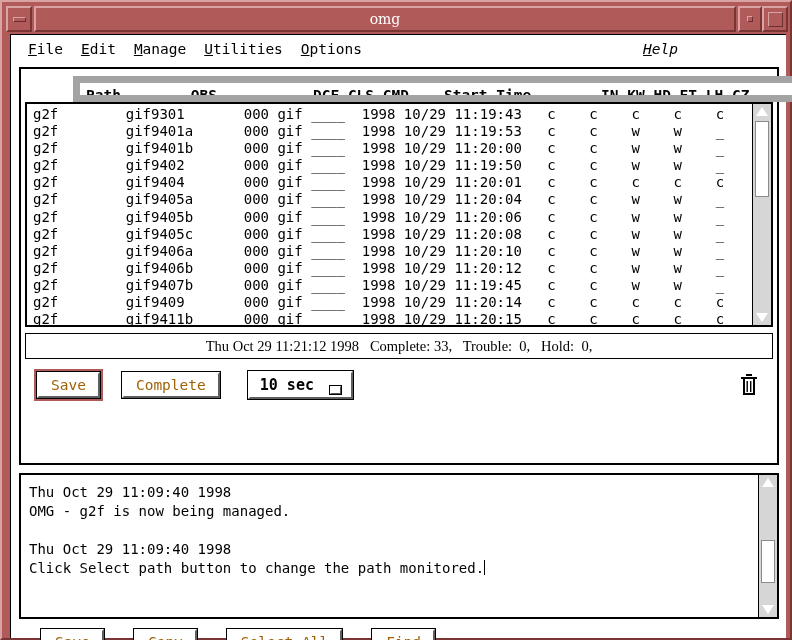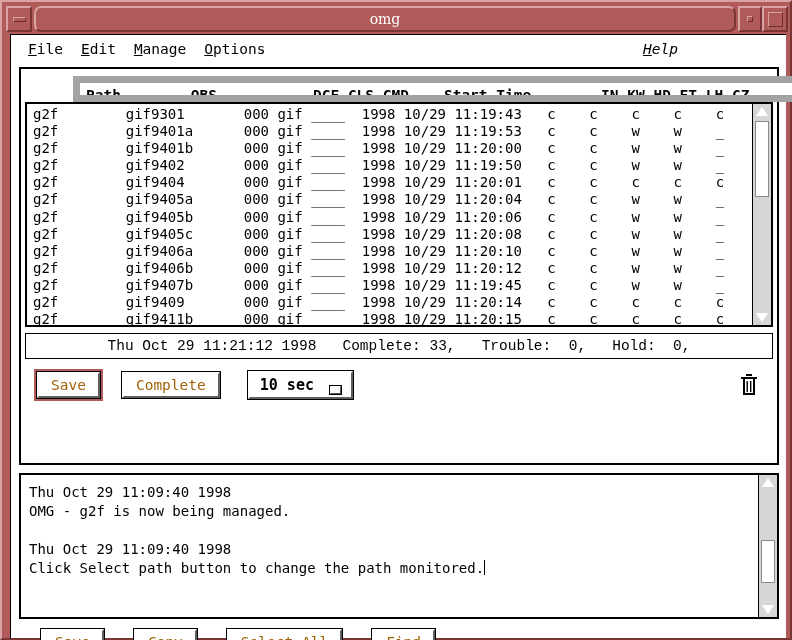--- a/index.html
+++ b/index.html
@@ -78,21 +78,20 @@
     background: #b05a5a;
     border-top: 2px solid #d9a3a3;
     border-left: 2px solid #d9a3a3;
     border-right: 2px solid #7a3434;
     border-bottom: 2px solid #7a3434;
     box-sizing: border-box;
     display: flex;
     align-items: center;
     justify-content: center;
     margin: 0 2px;
-    border-radius: 7px;
   }
   #window-title {
     color: #ffffff;
     font-size: 14px;
     font-family: "DejaVu Serif", serif;
     letter-spacing: 0px;
   }
 
   
   #client {
@@ -203,21 +202,21 @@
 
   
   #status-line {
     position: absolute;
     left: 4px; top: 264px;
     width: 748px; height: 26px;
     border: 1px solid #000;
     box-sizing: border-box;
     background: #ffffff;
     font-size: 14.5px;
-    font-family: Liberation Mono, monospace;
+    font-family: Liberation Serif, serif;
     line-height: 24px;
     text-align: center;
     white-space: pre;
     overflow: hidden;
   }
 
   
   #control-row {
     position: absolute;
     left: 4px; top: 296px;
@@ -337,20 +336,21 @@
       <div class="max-glyph"></div>
     </div>
   </div>
 
   <div id="client">
 
     <div id="menubar">
       <div class="menu-item"><u>F</u>ile</div>
       <div class="menu-item"><u>E</u>dit</div>
       <div class="menu-item"><u>M</u>anage</div>
+      <div class="menu-item"><u>U</u>tilities</div>
       <div class="menu-item"><u>O</u>ptions</div>
       <div class="menu-item" id="menu-help"><u>H</u>elp</div>
     </div>
 
     <div id="table-panel">
 
       <div id="table-header">Path        OBS           DCF CLS CMD    Start Time        IN KW HD FT LH CZ</div>
 
       <div id="table-body-wrap">
         <div id="table-rows"><div class="trow">g2f        gif9301       000 gif ____  1998 10/29 11:19:43   c    c    c    c    c    c</div><div class="trow">g2f        gif9401a      000 gif ____  1998 10/29 11:19:53   c    c    w    w    _    _</div><div class="trow">g2f        gif9401b      000 gif ____  1998 10/29 11:20:00   c    c    w    w    _    _</div><div class="trow">g2f        gif9402       000 gif ____  1998 10/29 11:19:50   c    c    w    w    _    _</div><div class="trow">g2f        gif9404       000 gif ____  1998 10/29 11:20:01   c    c    c    c    c    c</div><div class="trow">g2f        gif9405a      000 gif ____  1998 10/29 11:20:04   c    c    w    w    _    _</div><div class="trow">g2f        gif9405b      000 gif ____  1998 10/29 11:20:06   c    c    w    w    _    _</div><div class="trow">g2f        gif9405c      000 gif ____  1998 10/29 11:20:08   c    c    w    w    _    _</div><div class="trow">g2f        gif9406a      000 gif ____  1998 10/29 11:20:10   c    c    w    w    _    _</div><div class="trow">g2f        gif9406b      000 gif ____  1998 10/29 11:20:12   c    c    w    w    _    _</div><div class="trow">g2f        gif9407b      000 gif ____  1998 10/29 11:19:45   c    c    w    w    _    _</div><div class="trow">g2f        gif9409       000 gif ____  1998 10/29 11:20:14   c    c    c    c    c    p</div><div class="trow">g2f        gif9411b      000 gif ____  1998 10/29 11:20:15   c    c    c    c    c    c</div></div>

